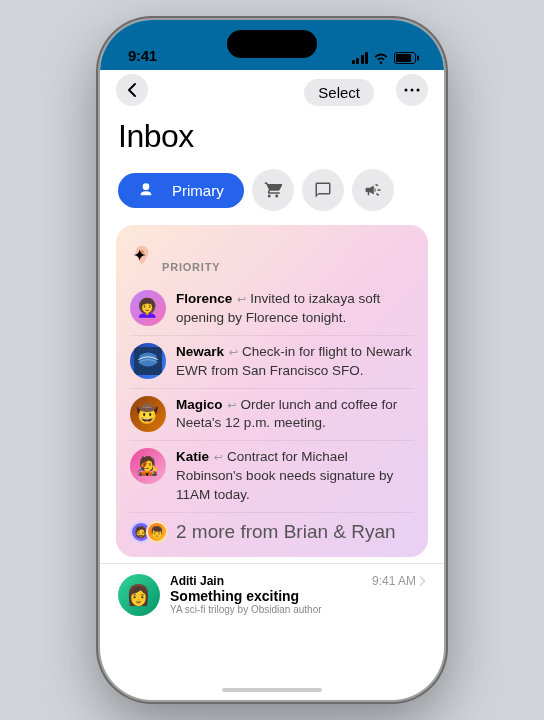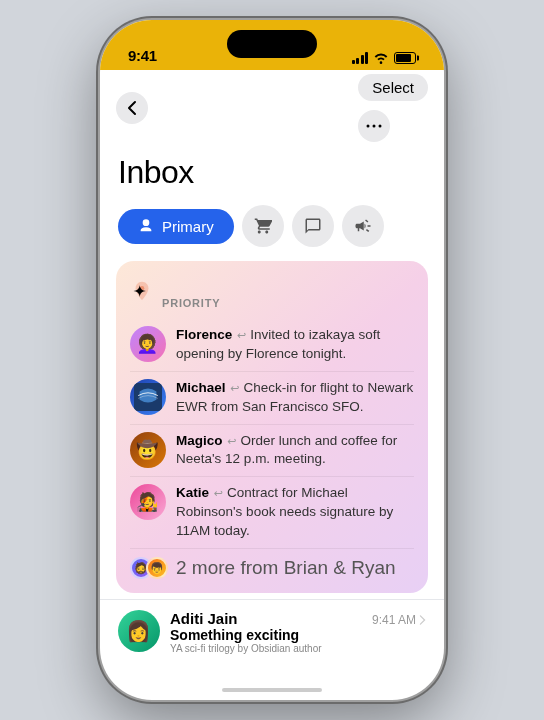--- a/index.html
+++ b/index.html
@@ -22,21 +22,21 @@
         0 0 0 2px #a0a0a0,
         0 0 0 4px #6b6b6b,
         0 20px 60px rgba(0,0,0,0.4);
       position: relative;
       overflow: hidden;
     }
 
     
     .status-bar {
       height: 50px;
-      background: #eab308;
+      background: #0369a1;
       display: flex;
       align-items: flex-end;
       justify-content: space-between;
       padding: 12px 28px 6px 28px;
       position: relative;
       text-align: center;
     }
 
     .status-time {
       font-size: 15px;
@@ -120,23 +120,22 @@
       background: #e9e9eb;
       border-radius: 50%;
       display: flex;
       align-items: center;
       justify-content: center;
       cursor: pointer;
     }
 
     .nav-actions {
       display: flex;
-      gap: 9px;
-      align-items: flex-start;
-      flex-direction: column;
+      gap: 22px;
+      align-items: flex-end;
     }
 
     .nav-select-btn {
       background: #e9e9eb;
       border: none;
       border-radius: 16px;
       padding: 5px 14px;
       font-size: 15px;
       font-weight: 400;
       color: #000;
@@ -174,21 +173,21 @@
       gap: 8px;
       margin-bottom: 14px;
     }
 
     .tab-primary {
       background: #2563eb;
       border-radius: 22px;
       padding: 9px 20px;
       display: flex;
       align-items: center;
-      gap: 8px;
+      gap: 18px;
       cursor: pointer;
     }
 
     .tab-primary-label {
       color: #fff;
       font-size: 15px;
       font-weight: 500;
     }
 
     .tab-icon-btn {
@@ -361,21 +360,21 @@
       min-width: 0;
     }
 
     .email-header {
       display: flex;
       justify-content: space-between;
       align-items: baseline;
     }
 
     .email-sender {
-      font-size: 15px;
+      font-size: 12px;
       font-weight: 600;
       color: #000;
     }
 
     .email-time {
       font-size: 12px;
       color: #999;
       display: flex;
       align-items: center;
       gap: 3px;
@@ -506,21 +505,21 @@
     <div class="priority-item">
       <div class="avatar avatar-united">
         <svg width="28" height="28" viewBox="0 0 100 100">
           <rect width="100" height="100" rx="10" fill="#1a3a6b"></rect>
           <path d="M20 30 Q50 10 80 30 L80 60 Q50 80 20 60 Z" fill="#4a90d9" opacity="0.8"></path>
           <path d="M15 45 Q50 25 85 45" stroke="white" stroke-width="3" fill="none"></path>
           <path d="M15 55 Q50 35 85 55" stroke="white" stroke-width="2" fill="none" opacity="0.6"></path>
         </svg>
       </div>
       <div class="item-text">
-        <span class="item-sender">Michael</span>
+        <span class="item-sender">Newark</span>
         <span class="reply-icon"> ↩ </span>
         <span class="item-body">Check-in for flight to Newark EWR from San Francisco SFO.</span>
       </div>
     </div>
 
     <div class="priority-item">
       <div class="avatar avatar-magico">🤠</div>
       <div class="item-text">
         <span class="item-sender">Magico</span>
         <span class="reply-icon"> ↩ </span>

